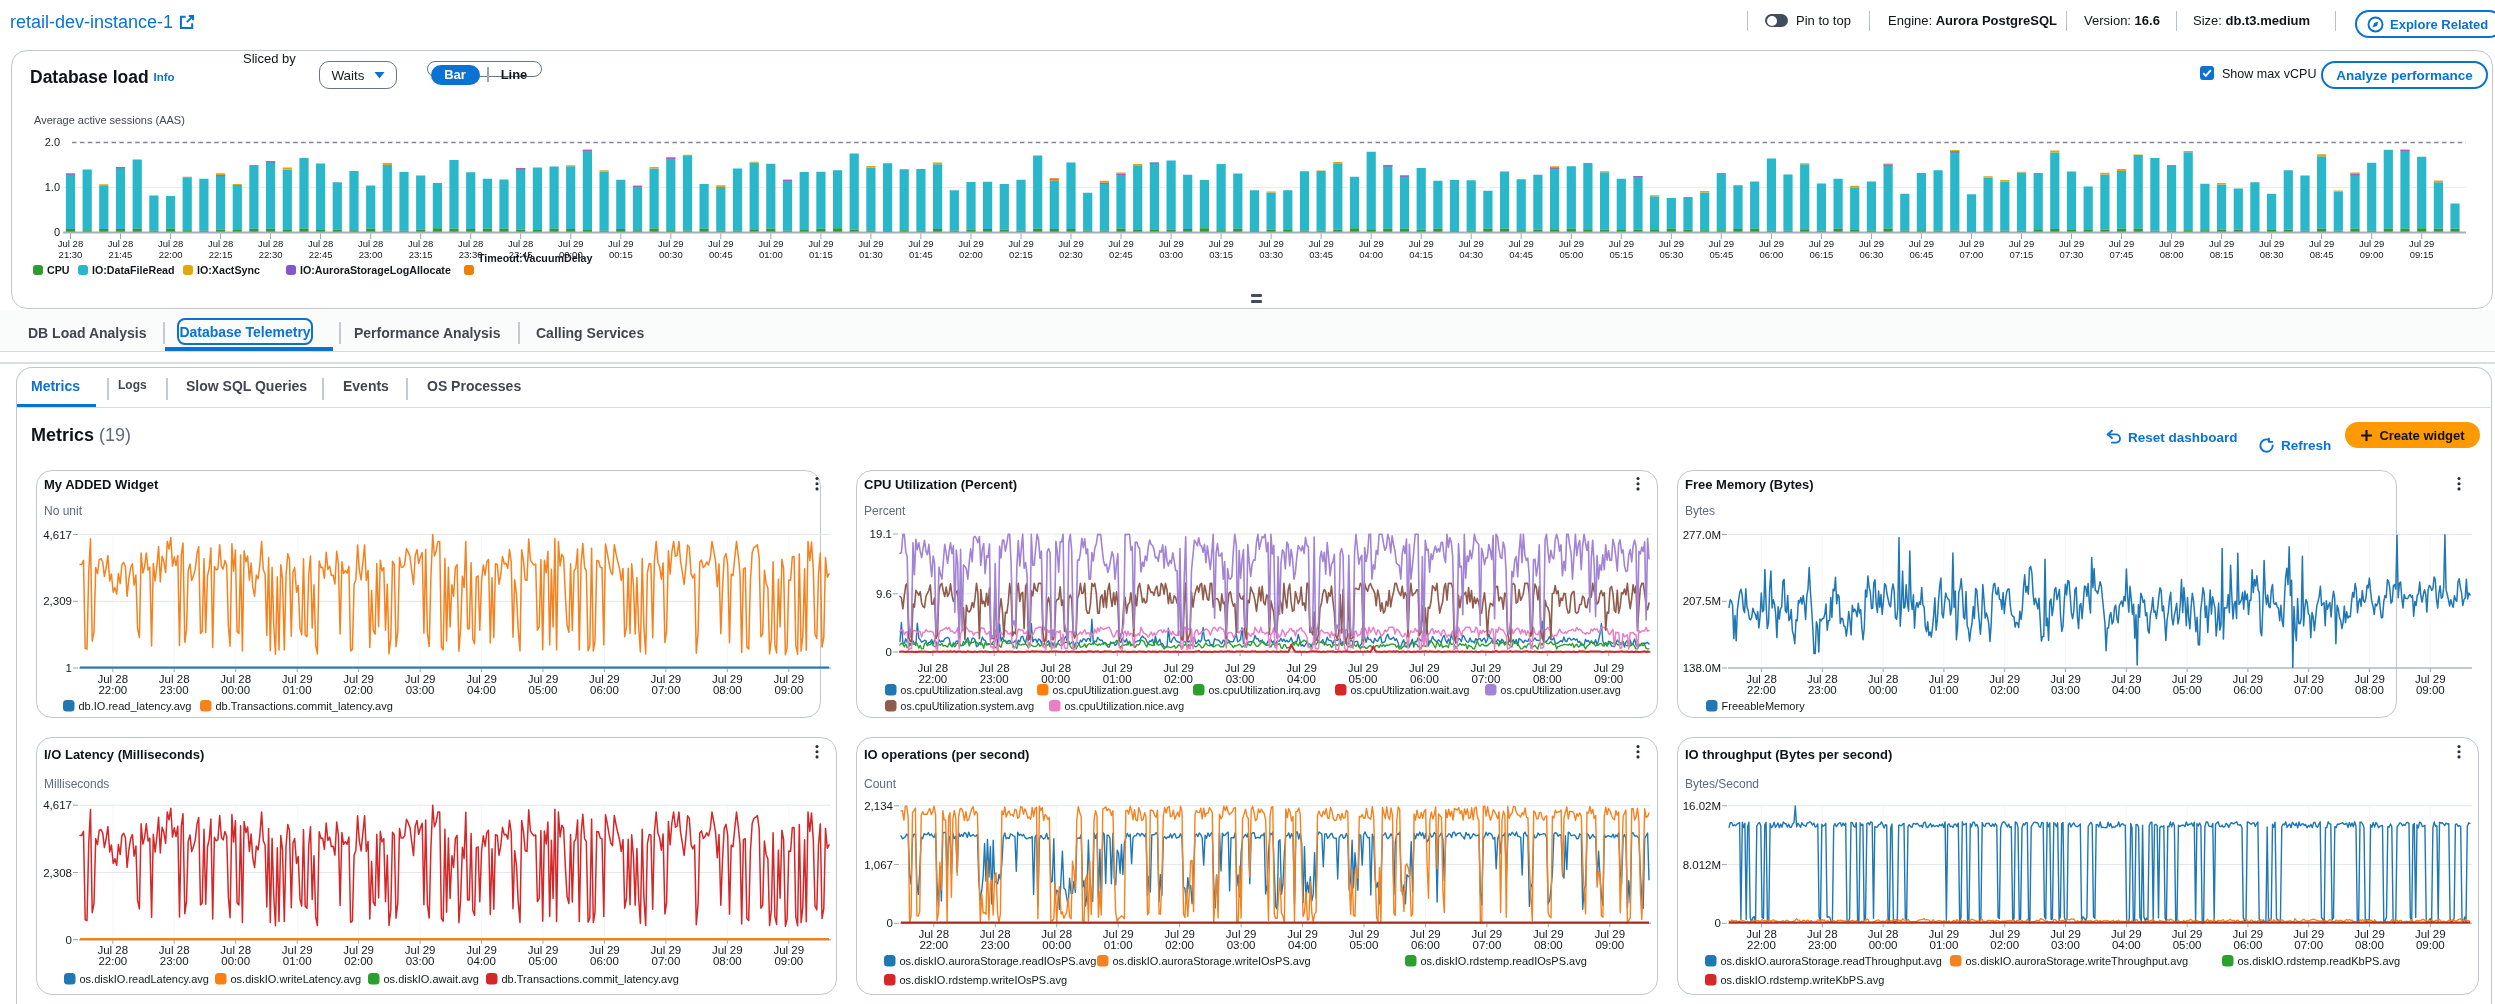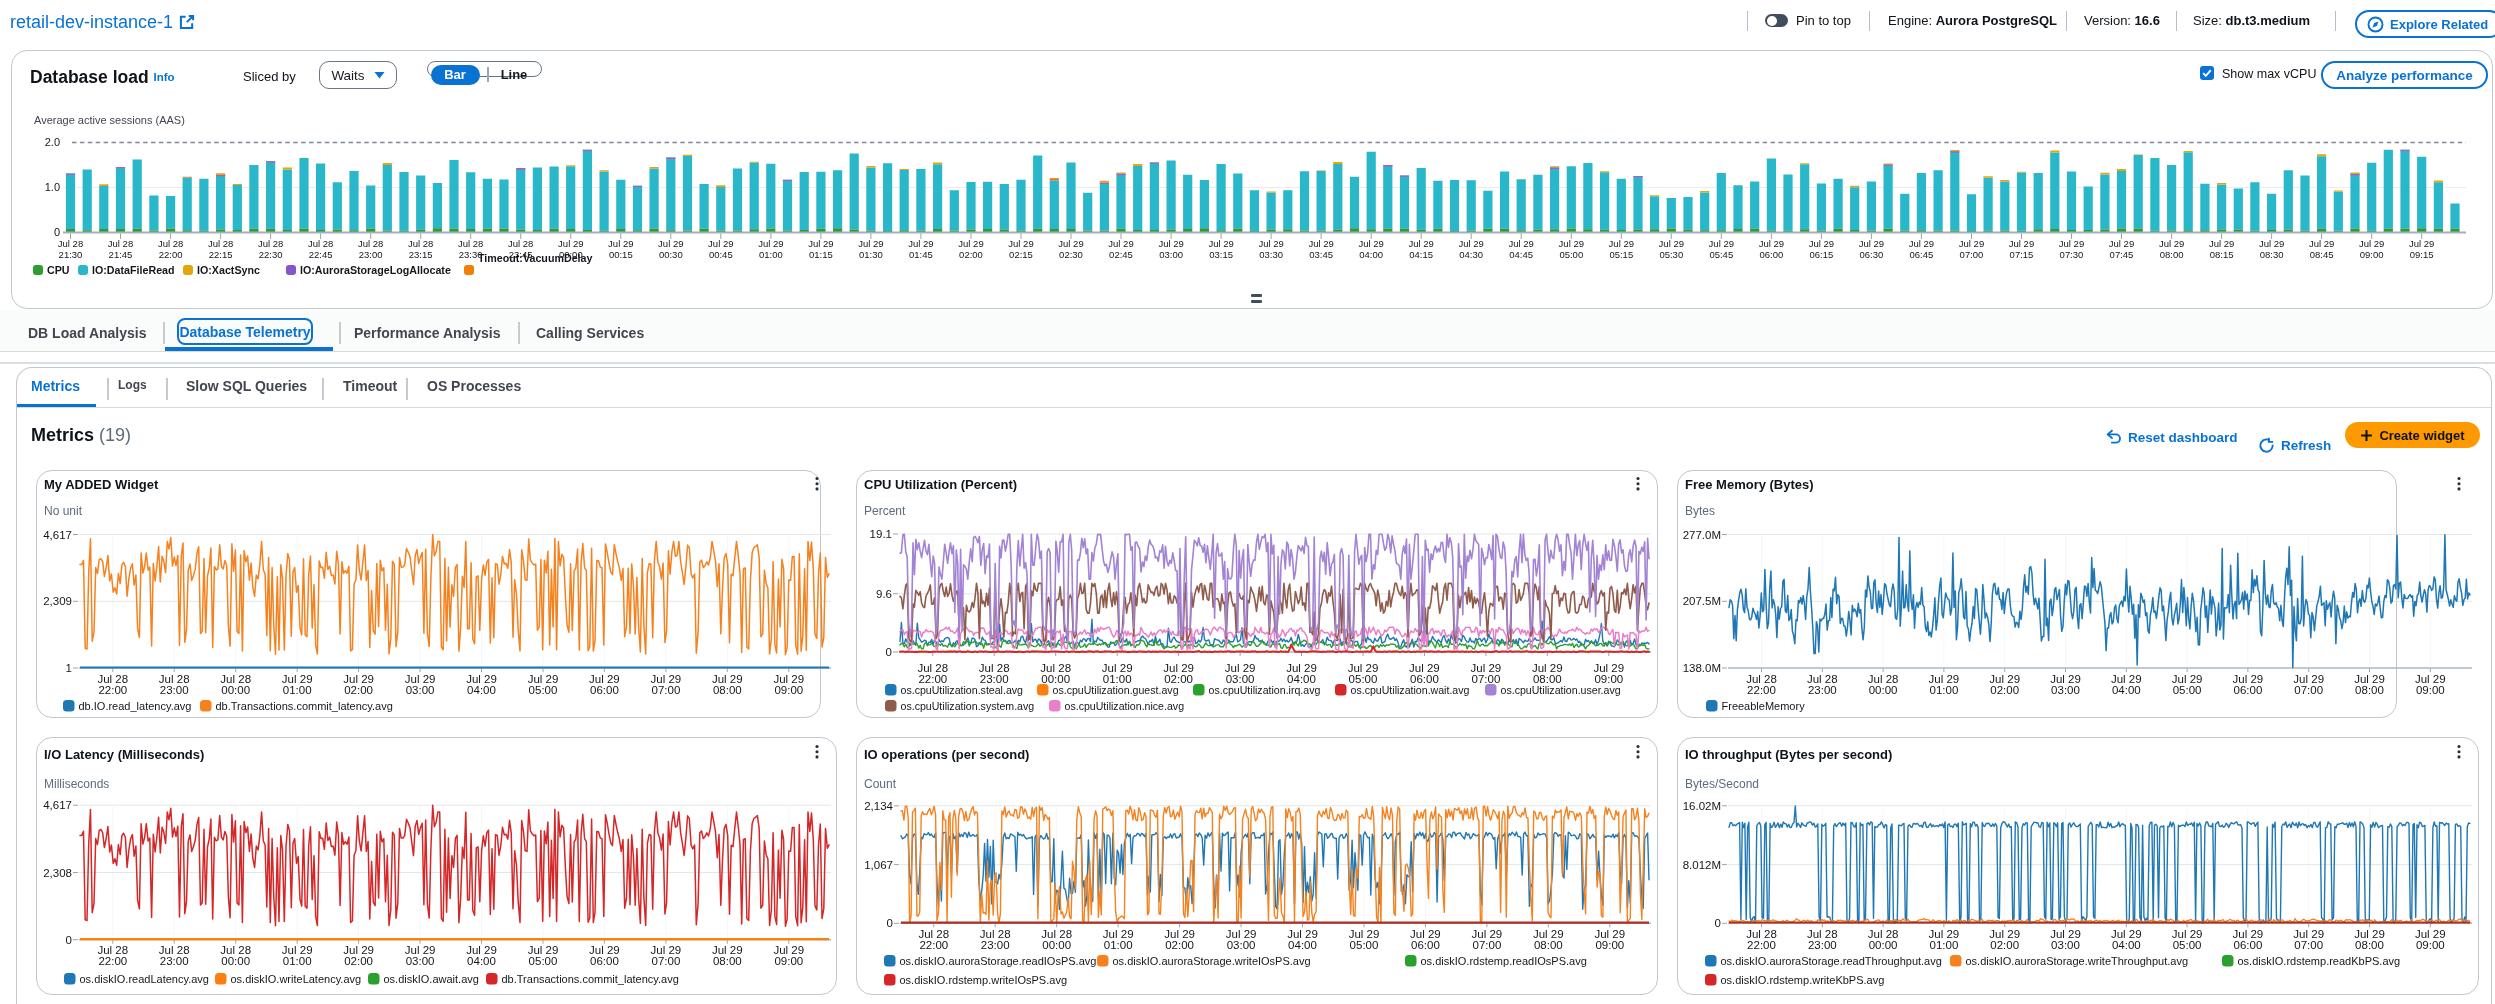--- a/index.html
+++ b/index.html
@@ -25,21 +25,21 @@
 <div style="position:absolute;left:2176px;top:11px;width:1px;height:20px;background:#b6bec9"></div>
 <div class="abs" style="left:2193px;top:13px;font-size:13px">Size: <span class="b">db.t3.medium</span></div>
 <div style="position:absolute;left:2335px;top:11px;width:1px;height:20px;background:#b6bec9"></div>
 <div class="abs" style="left:2355px;top:10px;width:148px;height:28px;border:2px solid #0972d3;border-radius:14px;display:flex;align-items:center;justify-content:flex-start;padding-left:10px;gap:6px;color:#0972d3;font-size:13px;font-weight:bold"><svg width="17" height="17" viewBox="0 0 16 16">
       <circle cx="8" cy="8" r="6.6" fill="none" stroke="#0972d3" stroke-width="1.8"></circle>
       <path d="M10.8 5.2 9.3 9.3 5.2 10.8 6.7 6.7Z" fill="#0972d3"></path>
     </svg>Explore Related</div>
 
 <div class="card" style="left:11px;top:50px;width:2482px;height:259px">
   <div class="abs" style="left:18px;top:16px;font-size:17.5px;font-weight:bold">Database load <span style="font-size:11.5px;color:#0972d3;vertical-align:2px">Info</span></div>
-  <div class="abs" style="left:231px;top:18px;font-size:13px">Sliced by</div>
+  <div class="abs" style="left:231px;top:0;font-size:13px">Sliced by</div>
   <div class="abs" style="left:307px;top:10px;width:78px;height:28px;border:1.5px solid #697585;border-radius:10px;display:flex;align-items:center;justify-content:center;gap:9px;font-size:13.5px;color:#16191f">Waits <svg width="11" height="8" viewBox="0 0 11 8">
         <path d="M0.5 1h10L5.5 7.5Z" fill="#0972d3"></path>
       </svg></div>
   <div class="abs" style="left:415px;top:10px;width:115px;height:16px;border:1.5px solid #697585;border-radius:14px">
      <div class="abs" style="left:2.5px;top:2.5px;width:49px;height:20px;border-radius:10px;background:#0972d3;color:#fff;font-size:13px;font-weight:bold;display:flex;align-items:center;justify-content:center">Bar</div>
      <div class="abs" style="left:59px;top:5px;width:1.5px;height:15px;background:#9aa5b0"></div>
      <div class="abs" style="left:64px;top:2px;width:44px;height:20px;font-size:13px;font-weight:bold;color:#16191f;display:flex;align-items:center;justify-content:center">Line</div>
   </div>
   <div class="abs" style="left:2188px;top:15px;width:14px;height:14px;border-radius:3px;background:#0972d3"><svg width="14" height="14" viewBox="0 0 14 14">
         <path d="M3.2 7.2 5.8 9.8 10.8 4.2" fill="none" stroke="#fff" stroke-width="1.9"></path>
@@ -232,21 +232,21 @@
 
 <div class="abs" style="left:16px;top:367px;width:2476px;height:637px;background:#fff;border:1px solid #c1c7cf;border-bottom:none;border-radius:16px 16px 0 0"></div>
 
 <div class="abs" style="left:31px;top:378px;font-size:14px;font-weight:bold;color:#0972d3">Metrics</div>
 <div class="abs" style="left:17px;top:404px;width:79px;height:4px;background:#0972d3"></div>
 <div style="position:absolute;left:107px;top:378px;width:2px;height:22px;background:#c6cbd2"></div>
 <div class="abs" style="left:118px;top:378px;font-size:12px;font-weight:bold;color:#424650">Logs</div>
 <div style="position:absolute;left:166px;top:378px;width:2px;height:22px;background:#c6cbd2"></div>
 <div class="abs" style="left:186px;top:378px;font-size:14px;font-weight:bold;color:#424650">Slow SQL Queries</div>
 <div style="position:absolute;left:322px;top:378px;width:2px;height:22px;background:#c6cbd2"></div>
-<div class="abs" style="left:343px;top:378px;font-size:14px;font-weight:bold;color:#424650">Timeout</div>
+<div class="abs" style="left:343px;top:378px;font-size:14px;font-weight:bold;color:#424650">Events</div>
 <div style="position:absolute;left:406px;top:378px;width:2px;height:22px;background:#c6cbd2"></div>
 <div class="abs" style="left:427px;top:378px;font-size:14px;font-weight:bold;color:#424650">OS Processes</div>
 <div class="abs" style="left:17px;top:407px;width:2474px;height:1px;background:#d5dbdb"></div>
 
 <div class="abs" style="left:31px;top:425px;font-size:18px;font-weight:bold">Metrics <span style="color:#5f6b7a;font-weight:normal">(19)</span></div>
 <div class="abs" style="left:2105px;top:428px;display:flex;align-items:flex-end;gap:6px;color:#0972d3;font-size:13.5px;font-weight:bold"><svg width="17" height="17" viewBox="0 0 16 16">
       <path d="M6.5 2.5 2.5 6l4 3.5" fill="none" stroke="#0972d3" stroke-width="1.8" stroke-linecap="round" stroke-linejoin="round"></path>
       <path d="M2.8 6h7.4a3.9 3.9 0 0 1 0 7.8H6.5" fill="none" stroke="#0972d3" stroke-width="1.8" stroke-linecap="round"></path>
     </svg>Reset dashboard</div>
 <div class="abs" style="left:2258px;top:437px;display:flex;align-items:center;gap:6px;color:#0972d3;font-size:13.5px;font-weight:bold"><svg width="17" height="17" viewBox="0 0 16 16">

